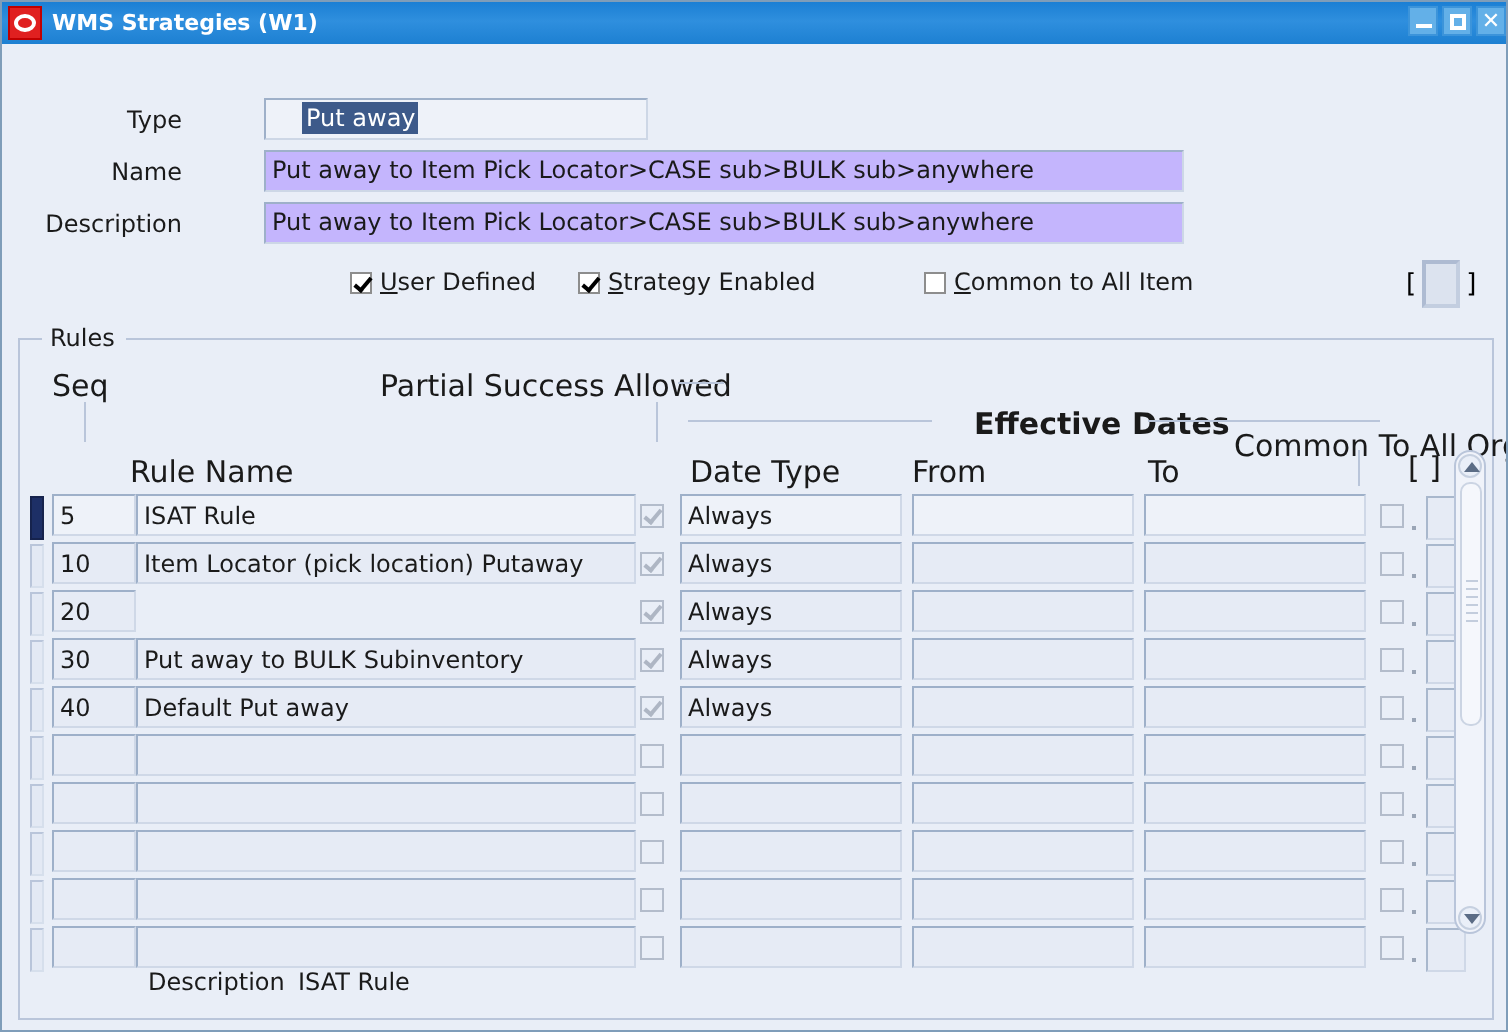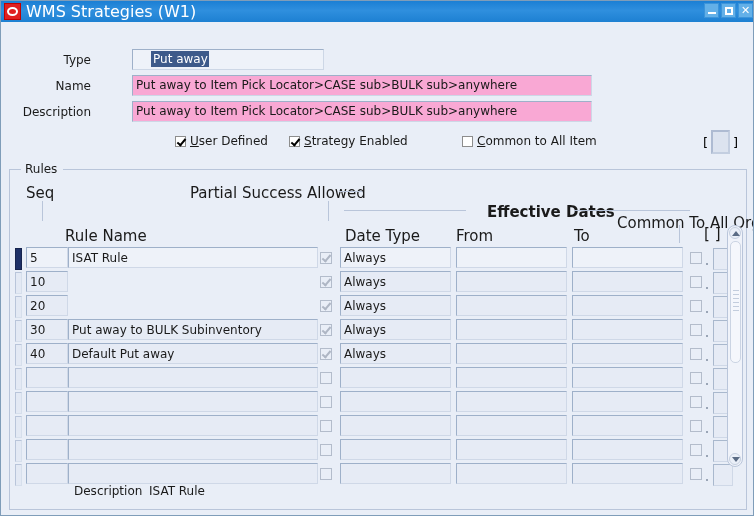--- a/index.html
+++ b/index.html
@@ -33,24 +33,25 @@
     display: flex; align-items: center; justify-content: center;
     flex: none;
   }
   .ora-icon .ring {
     width: 11px; height: 9px;
     border: 2.5px solid #ffffff;
     border-radius: 50%;
   }
   .title-text {
     color: #ffffff;
-    font-size: 16px;
+    font-size: 11px;
     margin-left: 5px;
     white-space: nowrap;
     letter-spacing: 0px;
+    font-weight: bold;
   }
   .win-btns {
     position: absolute; right: 2px; top: 2px;
     display: flex; gap: 2px;
   }
   .win-btn {
     width: 15px; height: 15px;
     background: #63b0e8;
     border: 1px solid #3c94da;
     position: relative;
@@ -79,21 +80,21 @@
 
   
   .hdr-label {
     position: absolute;
     font-size: 12px; color: #1a1a1a;
     text-align: right;
     white-space: nowrap;
   }
   .fld {
     position: absolute;
-    background: #f9a8d4;
+    background: #c4b5fd;
     border: 1px solid #9eb0c9;
     border-right-color: #cdd7e6;
     border-bottom-color: #cdd7e6;
     font-size: 12px; color: #1a1a1a;
     padding: 1px 3px;
     line-height: 16px;
     white-space: nowrap;
     overflow: hidden;
   }
   .fld.focused { background: #eef2f9; padding-left: 18px; }
@@ -357,20 +358,21 @@
           <div class="cell current" style="left:325px; top:0px; width:111px;">Always</div>
           <div class="cell current" style="left:441px; top:0px; width:111px;"></div>
           <div class="cell current" style="left:557px; top:0px; width:111px;"></div>
           <div class="gcbox" style="left:675px; top:5px;"></div>
           <div class="dotmark" style="left:691px; top:16px;"></div>
           <div class="gbtn" style="left:698px; top:1px;"></div>
         </div>
         <div class="row" style="top: 249px; width: 712px;">
           <div class="rec-ind" style="left:0px; top:1px;"></div>
           <div class="cell" style="left:11px; top:0px; width:42px;">10</div>
+          <div class="cell" style="left:53px; top:0px; width:250px;">Item Locator (pick location) Putaway</div>
           <div class="gcbox checked" style="left:305px; top:5px;"></div>
           <div class="cell" style="left:325px; top:0px; width:111px;">Always</div>
           <div class="cell" style="left:441px; top:0px; width:111px;"></div>
           <div class="cell" style="left:557px; top:0px; width:111px;"></div>
           <div class="gcbox" style="left:675px; top:5px;"></div>
           <div class="dotmark" style="left:691px; top:16px;"></div>
           <div class="gbtn" style="left:698px; top:1px;"></div>
         </div>
         <div class="row" style="top: 273px; width: 712px;">
           <div class="rec-ind" style="left:0px; top:1px;"></div>

